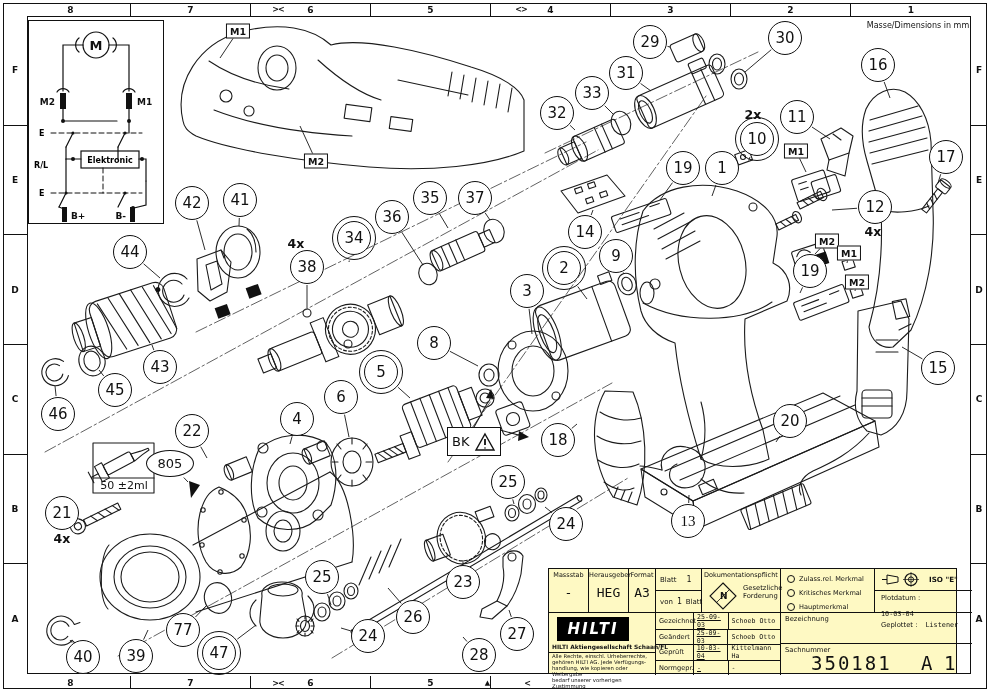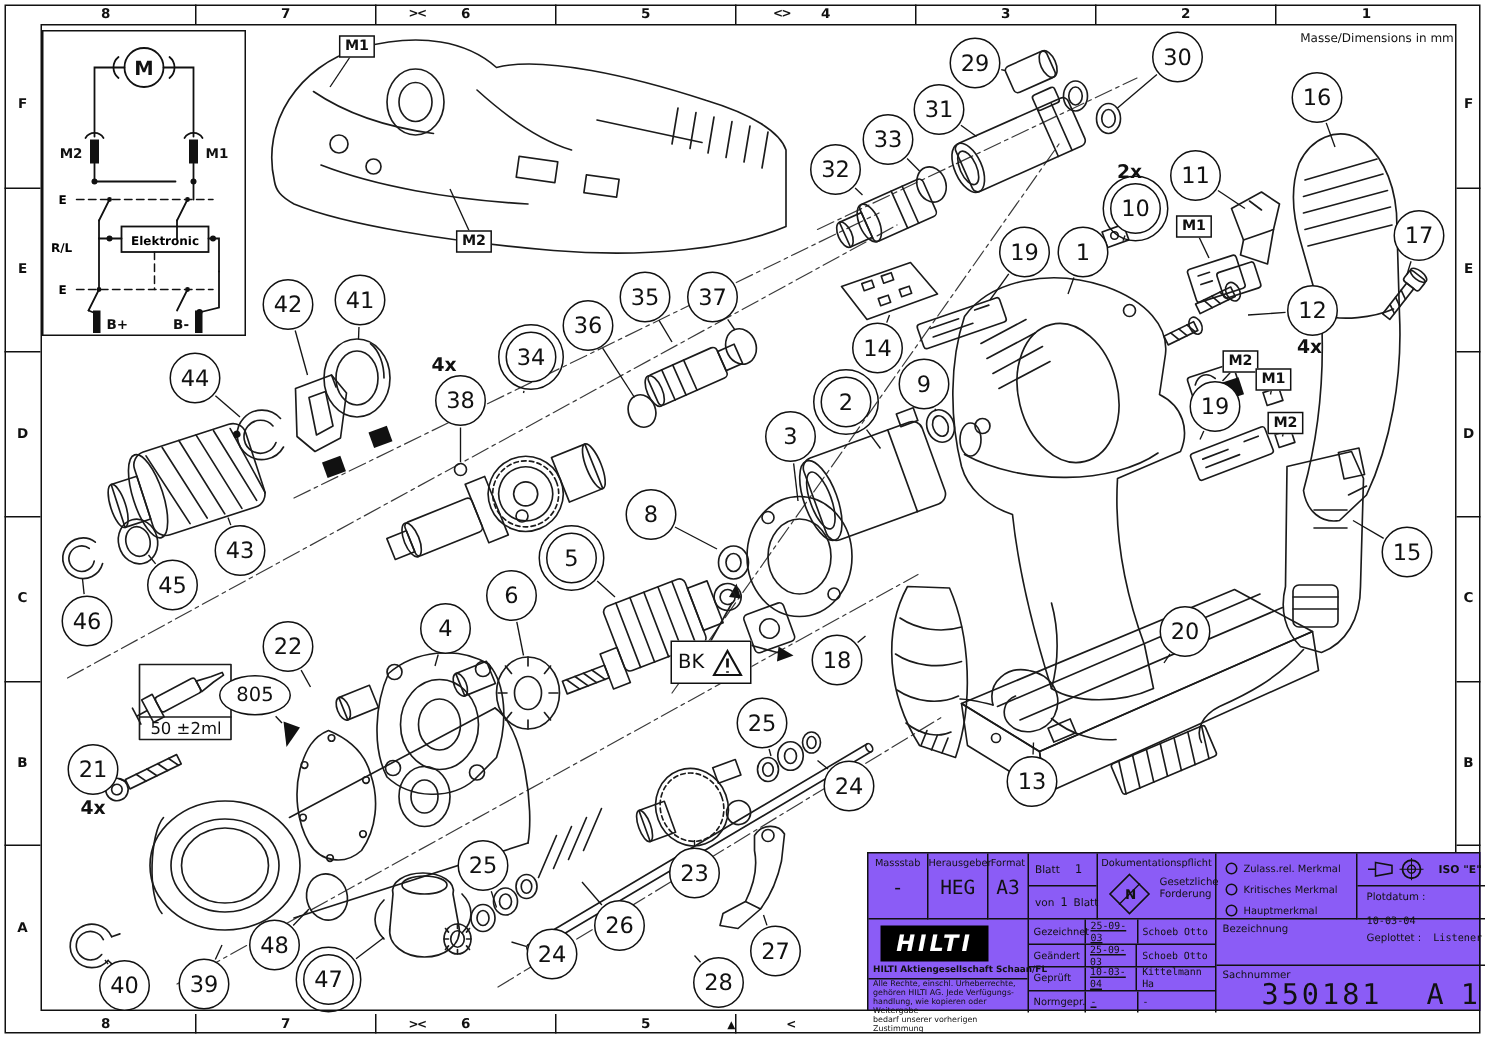--- a/index.html
+++ b/index.html
@@ -44,21 +44,21 @@
   .qty{position:absolute;font-size:12.5px;font-weight:bold;transform:translate(-50%,-50%);z-index:5;}
   #dim-note{position:absolute;left:852px;top:21px;width:132px;font-size:8px;text-align:center;z-index:3;}
   #bk-legend{position:absolute;left:726px;top:527px;font-size:14.5px;letter-spacing:.5px;z-index:3;white-space:nowrap;}
   #bk-box{position:absolute;left:447px;top:427px;width:54px;height:29px;border:1.3px solid #111;background:#fff;
     display:flex;align-items:center;justify-content:space-between;padding:0 4px;z-index:5;}
   #bk-box .bktxt{font-size:13px;font-weight:500;}
   #grease-label{position:absolute;left:94px;top:478px;width:60px;height:15px;display:flex;align-items:center;
     justify-content:center;font-size:11px;font-weight:500;z-index:5;}
   
   #titleblock{position:absolute;left:548px;top:568px;width:409px;height:106px;border:1.4px solid #111;
-    background:#8b5cf6;z-index:6;font-size:6.8px;margin-left:30px;}
+    background:#fef9c3;z-index:6;font-size:6.8px;}
   .tb{position:absolute;}
   .brd-r{border-right:1px solid #111;}
   .brd-b{border-bottom:1px solid #111;}
   .tb-hdr{display:block;text-align:center;padding-top:2px;font-size:6.5px;}
   .tb-val{font-family:"DejaVu Sans Mono","Liberation Mono",monospace;}
   .tb-big{font-size:13px;text-align:center;display:block;margin-top:6px;}
   .hilti-logo{position:absolute;left:8px;top:4px;width:72px;height:24px;background:#000;color:#fff;
     display:flex;align-items:center;justify-content:center;font-size:15px;font-weight:bold;
     letter-spacing:2px;font-style:italic;}
   .fineprint{position:absolute;left:3px;top:41px;right:2px;font-size:5.3px;line-height:5.9px;white-space:pre-line;}
@@ -716,21 +716,21 @@
     <div class="callout double" style="left: 547px; top: 251px;">2</div>
     <div class="callout" style="left: 510px; top: 274px;">3</div>
     <div class="callout" style="left: 280px; top: 402px;">4</div>
     <div class="callout double" style="left: 364px; top: 355px;">5</div>
     <div class="callout" style="left: 324px; top: 380px;">6</div>
     <div class="callout" style="left: 417px; top: 326px;">8</div>
     <div class="callout" style="left: 599px; top: 239px;">9</div>
     <div class="callout double" style="left: 740px; top: 122px;">10</div>
     <div class="callout" style="left: 780px; top: 100px;">11</div>
     <div class="callout" style="left: 858px; top: 190px;">12</div>
-    <div class="callout" style="left: 671px; top: 504px;">13</div>
+    <div class="callout" style="left: 671px; top: 504px; font-family: Liberation Serif, serif;">13</div>
     <div class="callout" style="left: 568px; top: 215px;">14</div>
     <div class="callout" style="left: 921px; top: 351px;">15</div>
     <div class="callout" style="left: 861px; top: 48px;">16</div>
     <div class="callout" style="left: 929px; top: 140px;">17</div>
     <div class="callout" style="left: 541px; top: 423px;">18</div>
     <div class="callout" style="left: 666px; top: 151px;">19</div>
     <div class="callout" style="left: 793px; top: 254px;">19</div>
     <div class="callout" style="left: 773px; top: 404px;">20</div>
     <div class="callout" style="left: 45px; top: 496px;">21</div>
     <div class="callout" style="left: 175px; top: 414px;">22</div>
@@ -754,21 +754,21 @@
     <div class="callout" style="left: 290px; top: 250px;">38</div>
     <div class="callout" style="left: 119px; top: 639px;">39</div>
     <div class="callout" style="left: 66px; top: 640px;">40</div>
     <div class="callout" style="left: 223px; top: 183px;">41</div>
     <div class="callout" style="left: 175px; top: 186px;">42</div>
     <div class="callout" style="left: 143px; top: 350px;">43</div>
     <div class="callout" style="left: 113px; top: 235px;">44</div>
     <div class="callout" style="left: 98px; top: 373px;">45</div>
     <div class="callout" style="left: 41px; top: 397px;">46</div>
     <div class="callout double" style="left: 202px; top: 636px;">47</div>
-    <div class="callout" style="left: 166px; top: 613px;">48</div>
+    <div class="callout" style="left: 166px; top: 613px;">77</div>
     <div class="callout wide" style="left: 146px; top: 449.5px;">805</div>
     <div class="mlabel" style="left: 238px; top: 31px;">M1</div>
     <div class="mlabel" style="left: 316px; top: 161px;">M2</div>
     <div class="mlabel" style="left: 796px; top: 151px;">M1</div>
     <div class="mlabel" style="left: 827px; top: 241px;">M2</div>
     <div class="mlabel" style="left: 849px; top: 253px;">M1</div>
     <div class="mlabel" style="left: 857px; top: 282px;">M2</div>
     <div class="qty" style="left: 753px; top: 114px;">2x</div>
     <div class="qty" style="left: 873px; top: 231px;">4x</div>
     <div class="qty" style="left: 296px; top: 243px;">4x</div>

